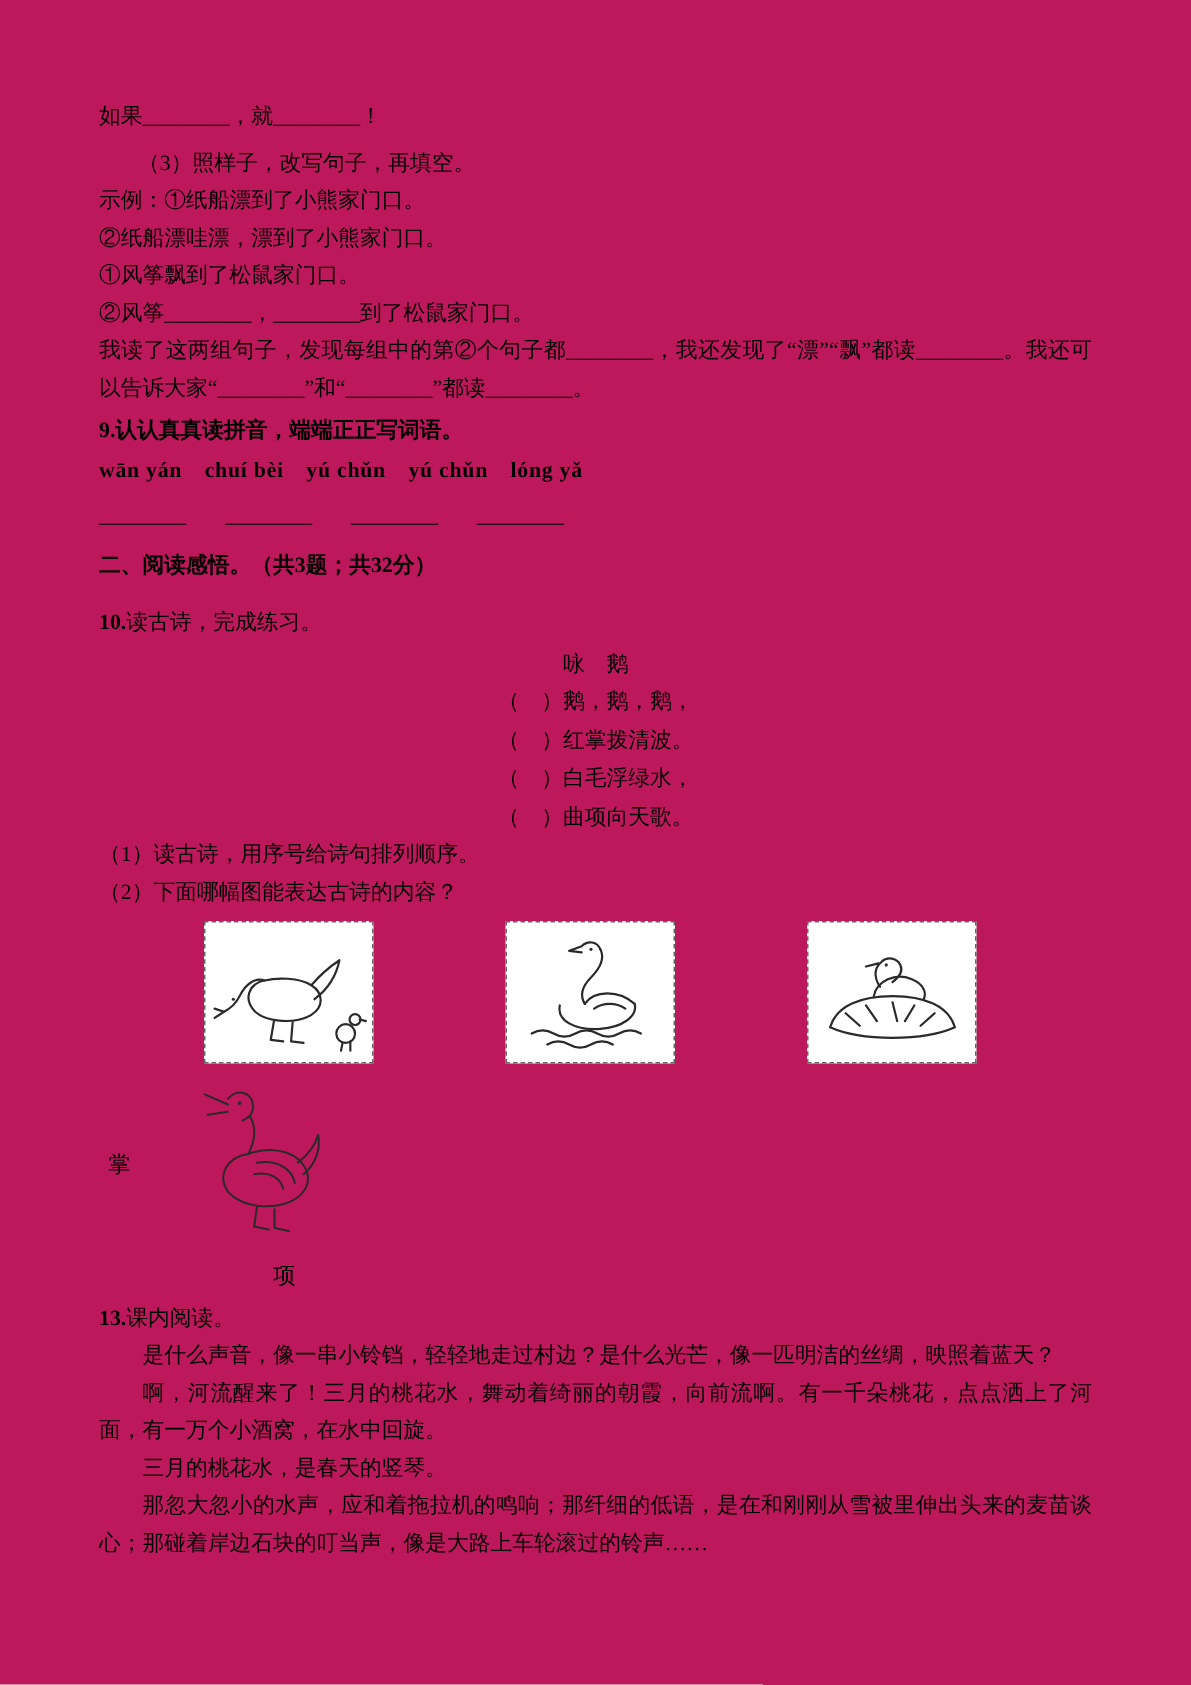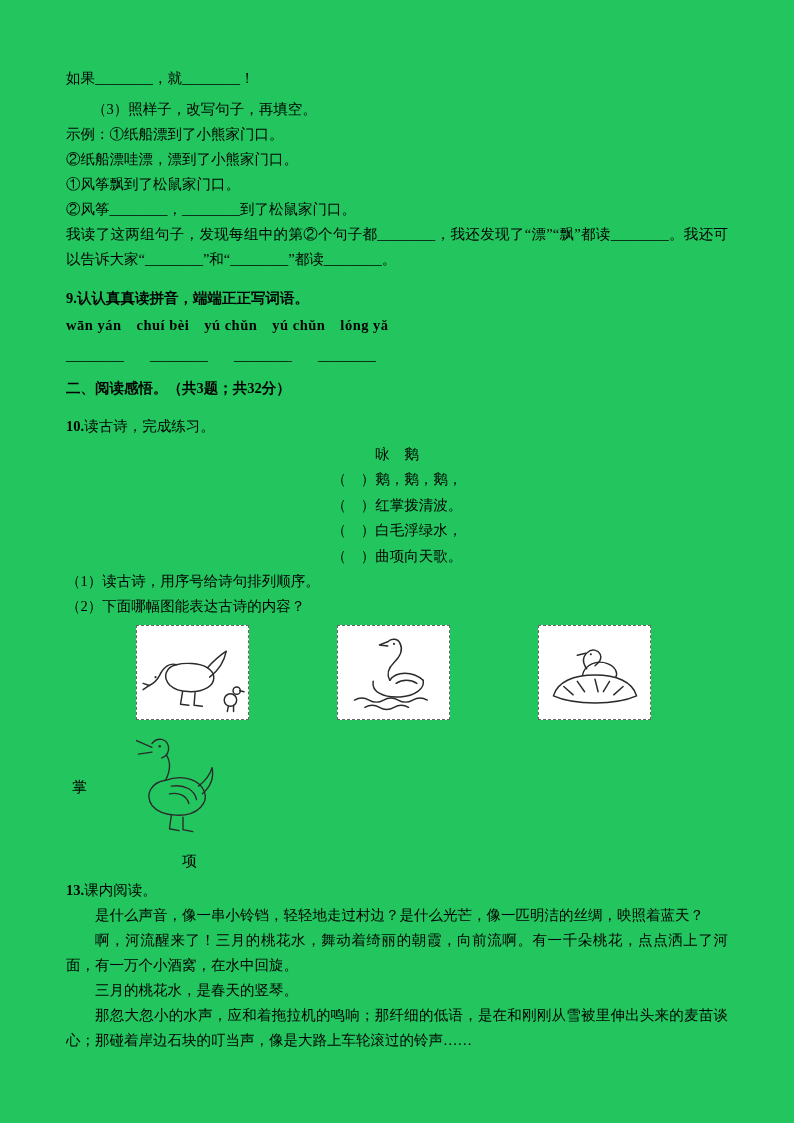--- a/index.html
+++ b/index.html
@@ -1,33 +1,33 @@
 <!DOCTYPE html>
 <html><head>
 <meta charset="utf-8">
 <style>
   * { box-sizing: border-box; }
   html, body { margin: 0; padding: 0; background: #e8e8e8; }
   .page {
     width: 794px;
     height: 1123px;
     margin: 0 auto;
-    background: #22c55e;
+    background: #be185d;
     color: #000;
     font-family: "Liberation Serif", "DejaVu Serif", serif;
     padding: 66px 66px 30px 66px;
     overflow: hidden;
     position: relative;
   }
   p { margin: 0; font-size: 14.5px; line-height: 25px; }
   .bold { font-weight: bold; }
   .justify { text-align: justify; }
   .indent { text-indent: 2em; }
   .gap-top { margin-top: 6px; margin-left: 26px; }
-  .gap-top-sm { margin-top: 14px; }
+  .gap-top-sm { margin-top: 3px; }
   .pinyin { letter-spacing: 0.5px; line-height: 29px; }
   .blanks { line-height: 31px; }
   .blanks span { margin-right: 26px; }
   .section-head { margin-top: 4px; line-height: 27px; }
   .q-title { margin-top: 12px; }
   .poem { text-align: center; margin-top: 2px; }
   .poem-title { font-size: 14.5px; line-height: 26px; }
   .poem-lines { display: inline-block; text-align: right; }
   .poem-lines p { line-height: 25.5px; }
   .img-row { display: flex; margin: 6px 0 6px 70px; gap: 88px; }

